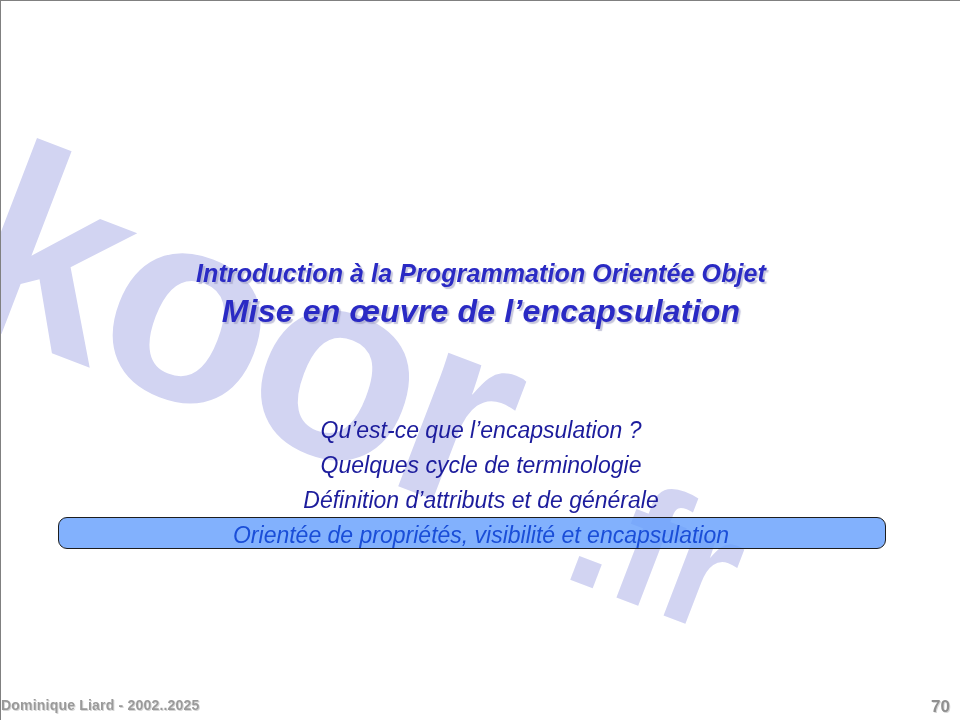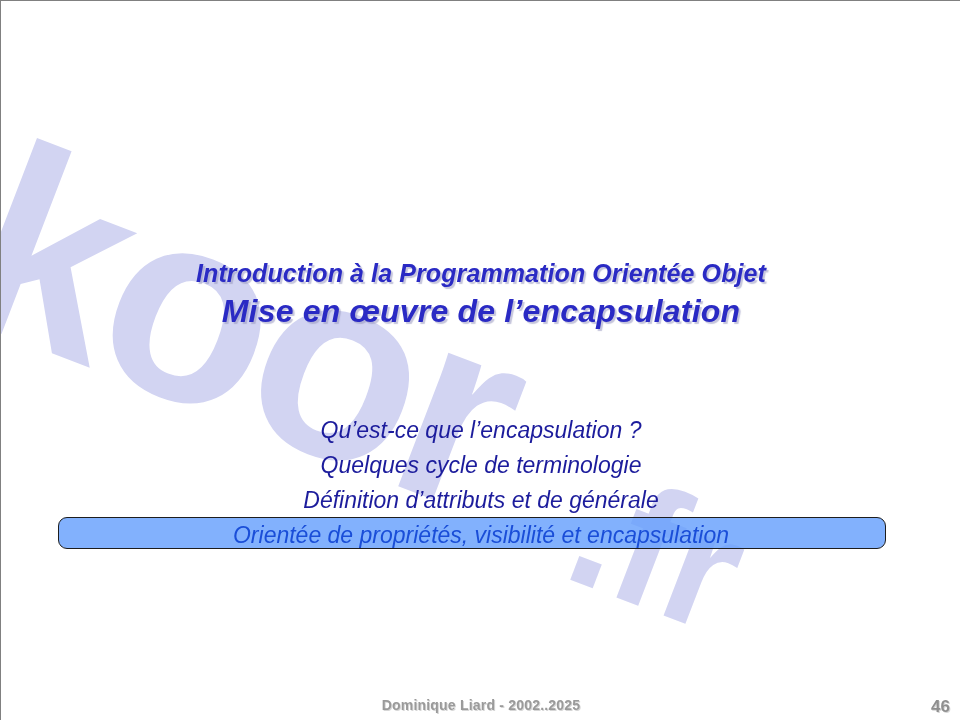--- a/index.html
+++ b/index.html
@@ -131,21 +131,21 @@
     top: 696px;
     width: 960px;
     height: 24px;
     z-index: 3;
   }
   #footer-author {
     position: absolute;
     left: 0;
     top: 0;
     width: 960px;
-    text-align: center;
+    text-align: left;
     font-size: 14px;
     font-weight: bold;
     color: #9a9a9a;
     text-shadow: 1px 1px 0 rgba(200,200,200,0.75);
     letter-spacing: 0.2px;
   }
   #footer-page {
     position: absolute;
     right: 11px;
     top: 0;
@@ -178,16 +178,16 @@
       <div class="agenda-row">Qu’est-ce que l’encapsulation ?</div>
       <div class="agenda-row">Quelques cycle de terminologie</div>
       <div class="agenda-row">Définition d’attributs et de générale</div>
       <div class="agenda-row highlighted">Orientée de propriétés, visibilité et encapsulation</div>
     </div>
 
   </div>
 
   <div id="footer">
     <div id="footer-author">Dominique Liard - 2002..2025</div>
-    <div id="footer-page">46</div>
+    <div id="footer-page">70</div>
   </div>
 
 </div>
 
 </body></html>

